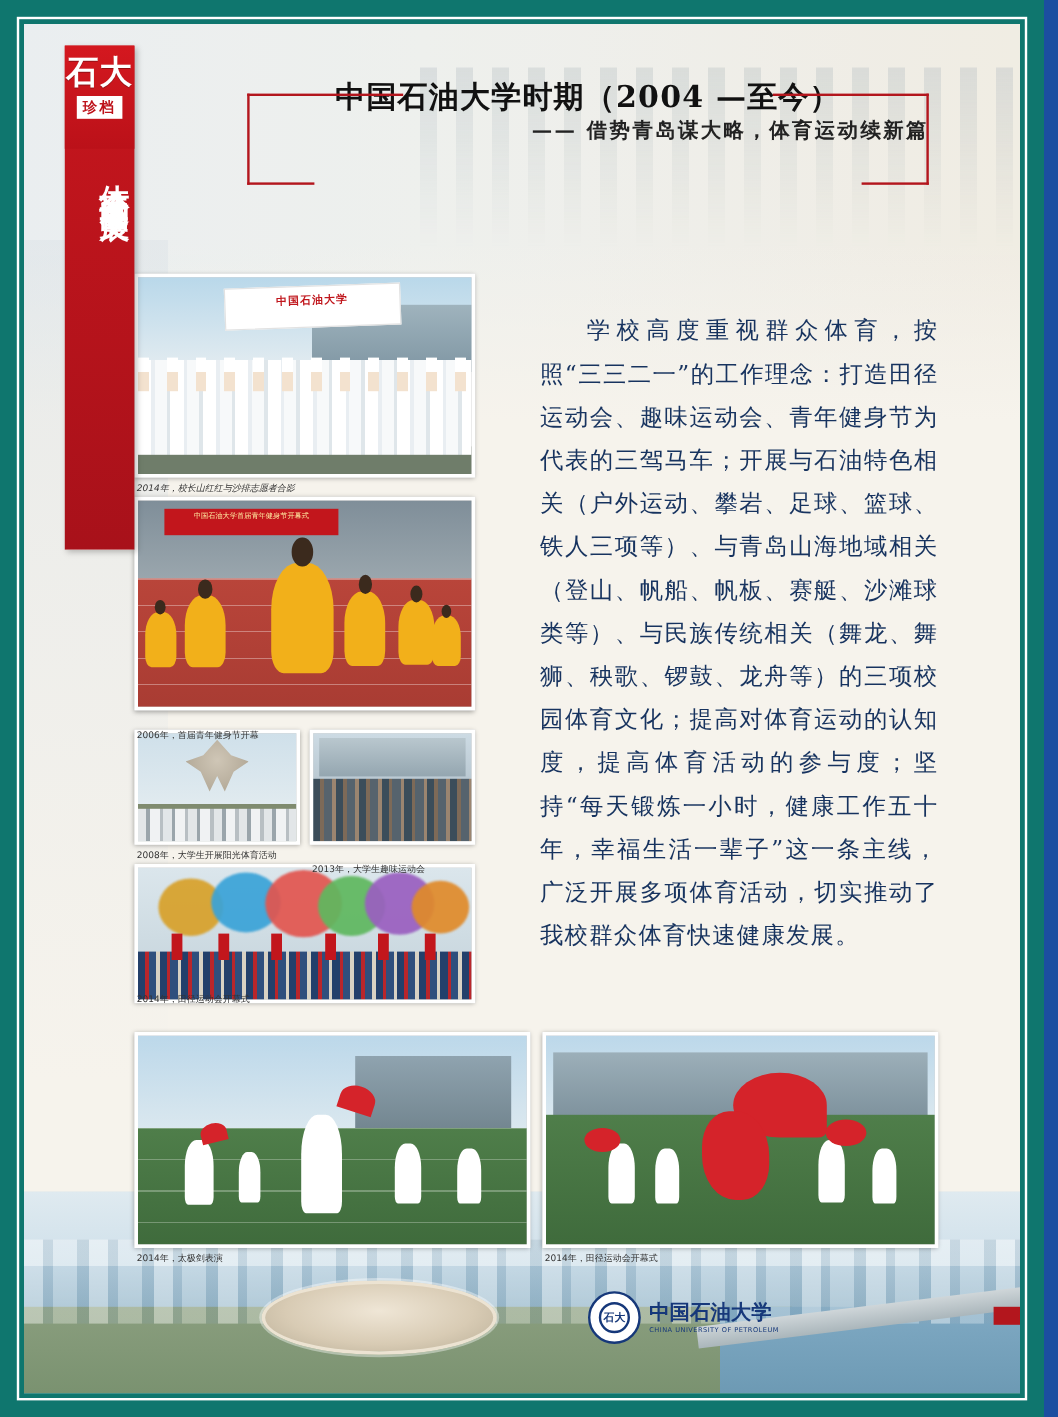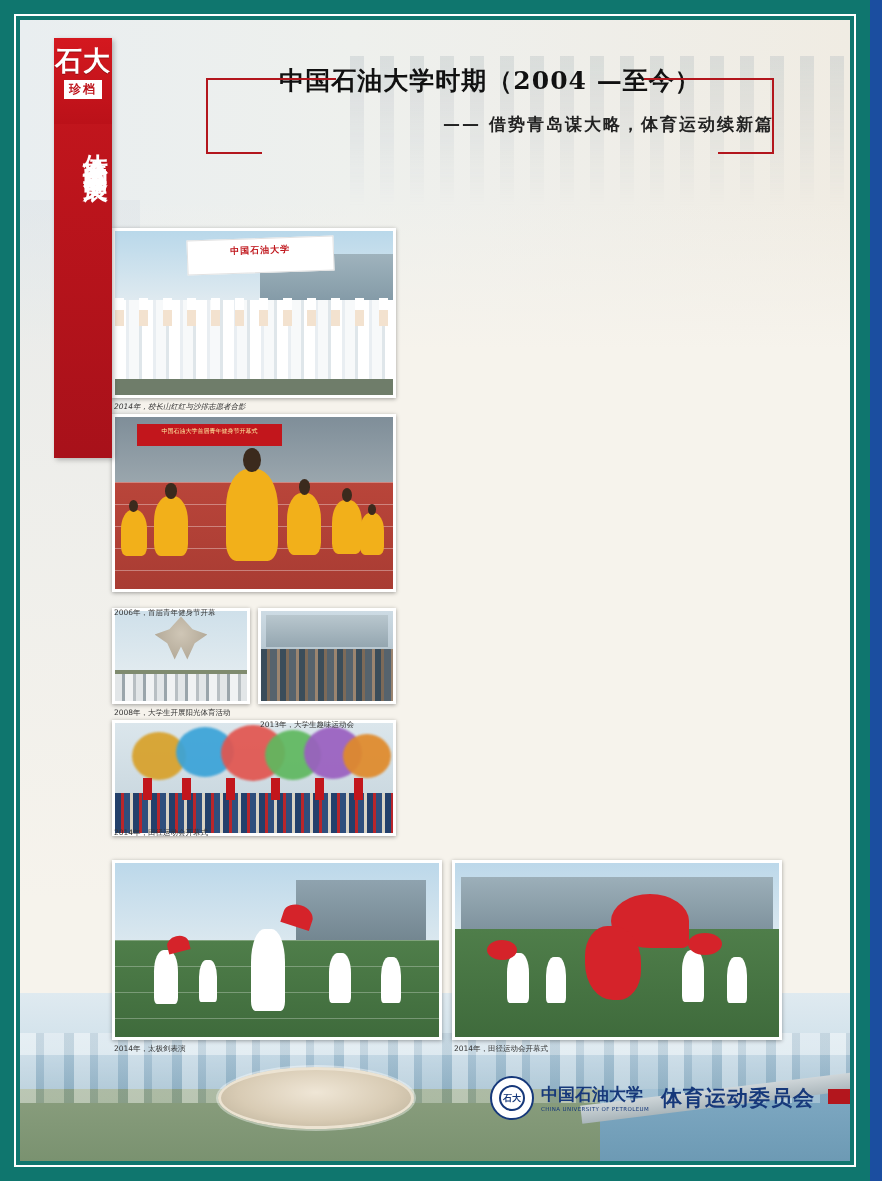--- a/index.html
+++ b/index.html
@@ -134,21 +134,21 @@
     font-size:25px;font-weight:bold;color:#111;
     letter-spacing:1px;
     text-align:center;
     padding:0 22px;
   }
   .title-sub{
     font-family:"DejaVu Serif","Liberation Serif",serif;
     font-size:17px;color:#222;font-weight:bold;
     letter-spacing:2px;
     text-align:right;
-    padding-right:26px;margin-top:16px;
+    padding-right:26px;
   }
   .tl-line{
     position:absolute;height:2px;background:#b3161d;
   }
   .tl-a{left:26px;top:14px;width:130px;}
   .tl-b{right:26px;top:14px;width:130px;}
   .br-l{position:absolute;left:26px;top:14px;width:2px;height:76px;background:#b3161d;}
   .br-r{position:absolute;right:26px;top:14px;width:2px;height:76px;background:#b3161d;}
   .br-b-l{position:absolute;left:26px;top:88px;width:56px;height:2px;background:#b3161d;}
   .br-b-r{position:absolute;right:26px;top:88px;width:56px;height:2px;background:#b3161d;}
@@ -332,20 +332,23 @@
       <div class="tl-line tl-a"></div>
       <div class="tl-line tl-b"></div>
       <div class="br-l"></div>
       <div class="br-r"></div>
       <div class="br-b-l"></div>
       <div class="br-b-r"></div>
       <div class="title-main">中国石油大学时期（2004 —至今）</div>
       <div class="title-sub">—— 借势青岛谋大略，体育运动续新篇</div>
     </div>
 
+    <div class="body-text">
+      <p>学校高度重视群众体育，按照“三三二一”的工作理念：打造田径运动会、趣味运动会、青年健身节为代表的三驾马车；开展与石油特色相关（户外运动、攀岩、足球、篮球、铁人三项等）、与青岛山海地域相关（登山、帆船、帆板、赛艇、沙滩球类等）、与民族传统相关（舞龙、舞狮、秧歌、锣鼓、龙舟等）的三项校园体育文化；提高对体育运动的认知度，提高体育活动的参与度；坚持“每天锻炼一小时，健康工作五十年，幸福生活一辈子”这一条主线，广泛开展多项体育活动，切实推动了我校群众体育快速健康发展。</p>
+    </div>
 
     <div class="photo p1" style="left:92px;top:208px;width:284px;height:170px;">
       <div class="ph-inner">
         <div class="sky"></div>
         <div class="bld"></div>
         <div class="ground"></div>
         <div class="crowd"></div>
         <div class="heads"></div>
         <div class="caps"></div>
         <div class="banner">
@@ -454,18 +457,17 @@
     </div>
 
     <div class="footer">
       <div class="seal">
         <div class="seal-mark">石大</div>
       </div>
       <div class="univ">
         <div class="cn">中国石油大学</div>
         <div class="en">CHINA UNIVERSITY OF PETROLEUM</div>
       </div>
-      <div class="committee">体育运动委员会</div>
       <div class="red-chip"></div>
     </div>
 
   </div>
 </div>
 
 </body></html>

